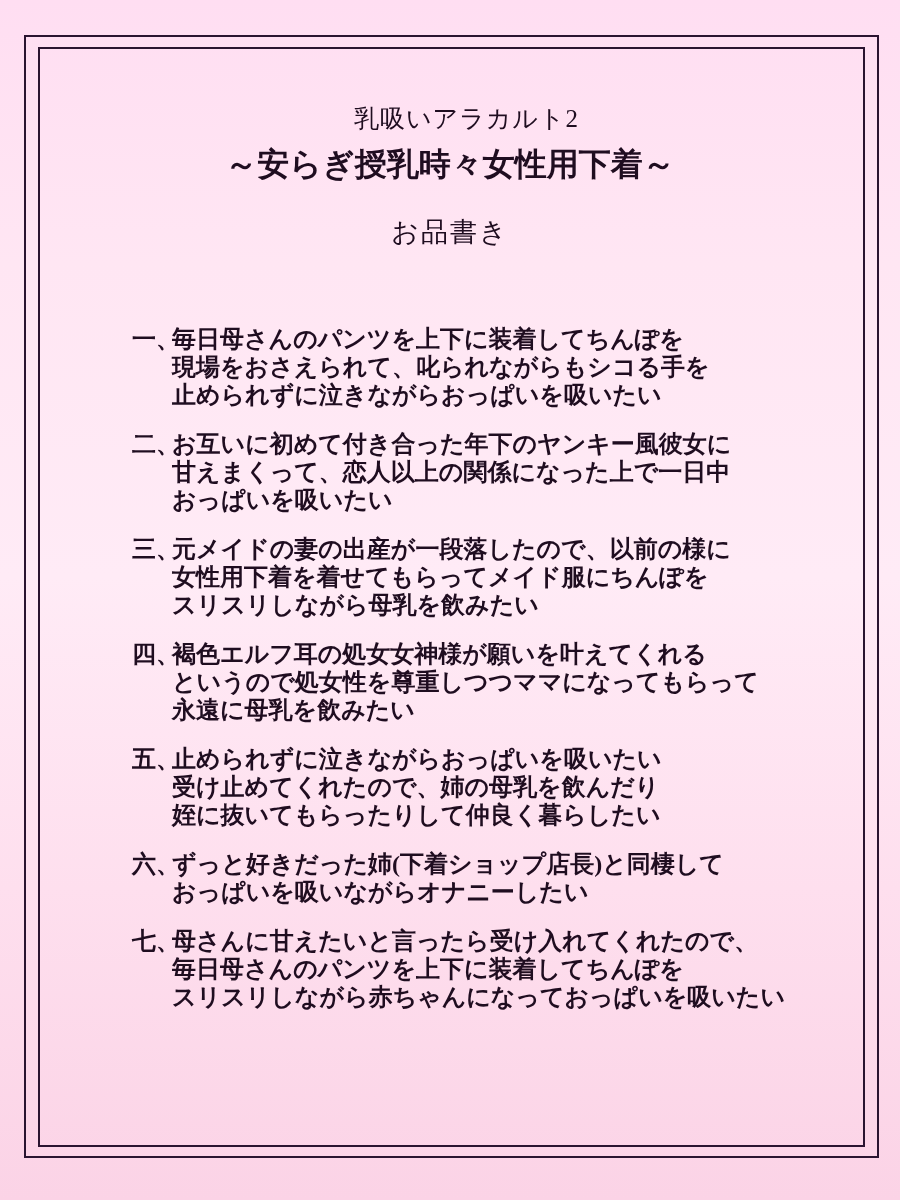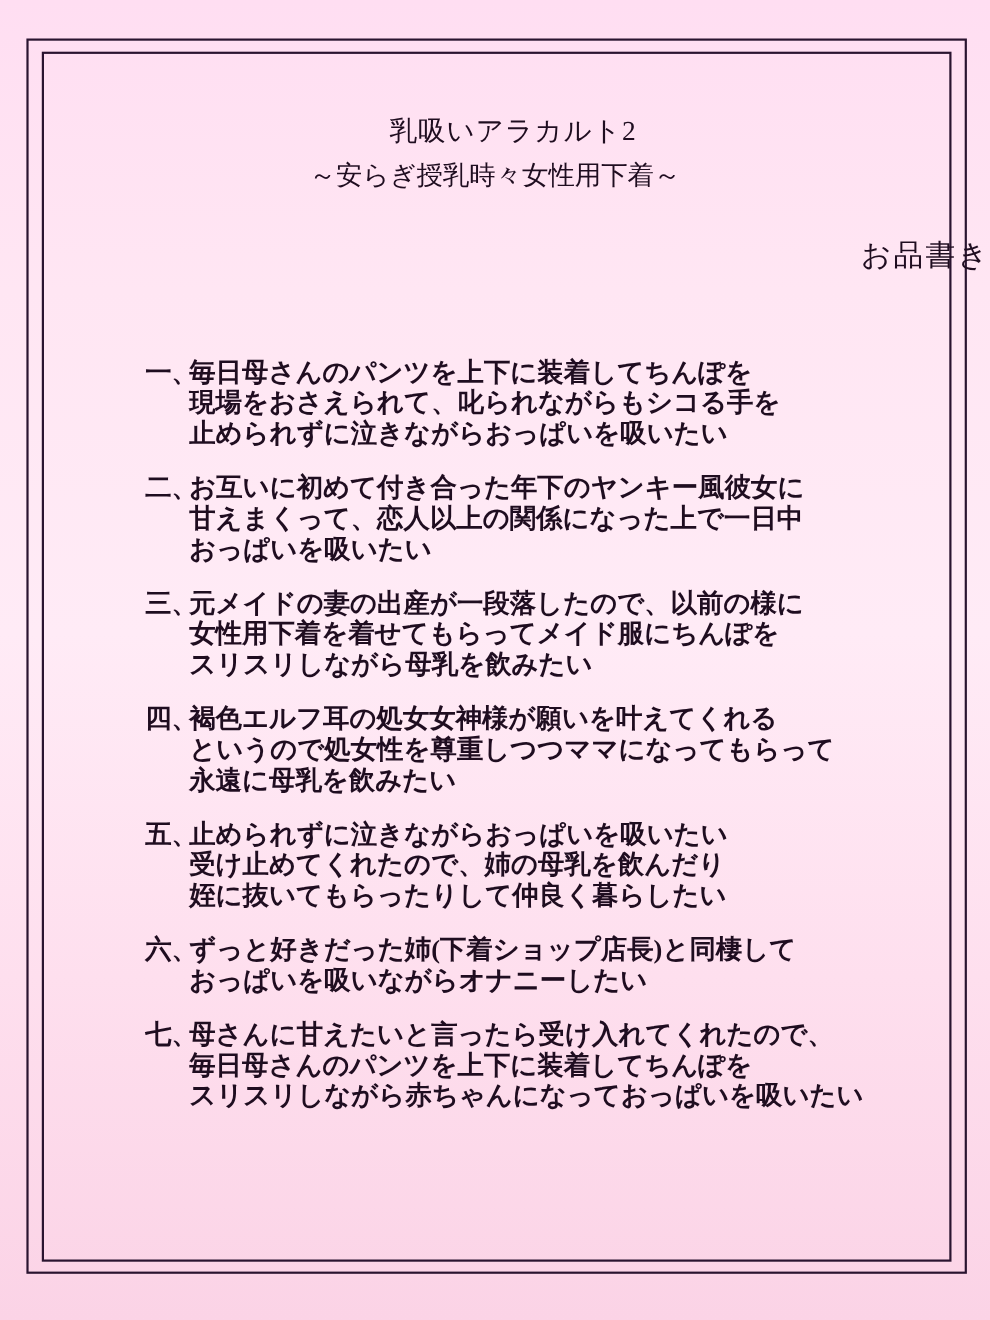--- a/index.html
+++ b/index.html
@@ -45,30 +45,30 @@
     width: 900px;
     text-align: center;
   }
   .title-line1 {
     font-size: 25px;
     font-weight: 500;
     letter-spacing: 1px;
     margin-left: 33px;
   }
   .title-line2 {
-    font-size: 24px;
-    font-weight: 400;
+    font-size: 32px;
+    font-weight: 700;
     margin-top: 8px;
   }
   .menu-heading {
     position: absolute;
     top: 214px;
     left: 0;
     width: 900px;
-    text-align: right;
+    text-align: center;
     font-size: 27px;
     font-weight: 500;
     letter-spacing: 2px;
   }
   .menu-list {
     position: absolute;
     left: 132px;
     top: 325px;
     width: 720px;
   }

